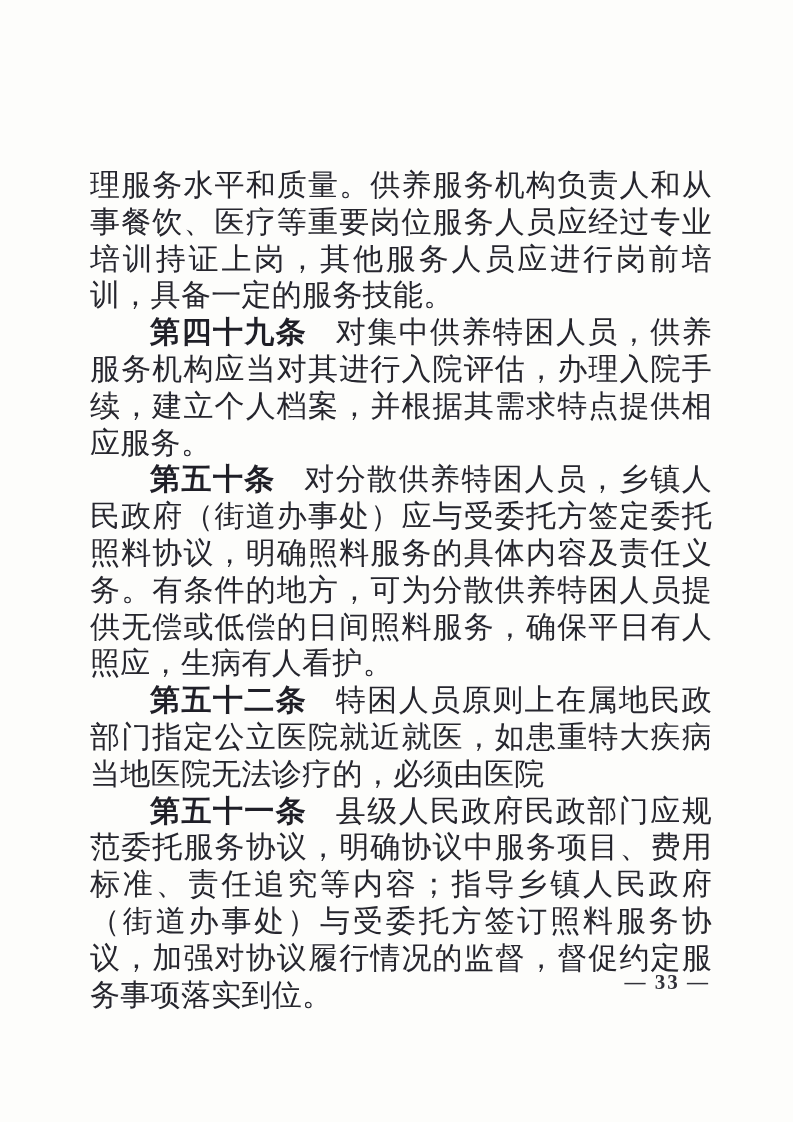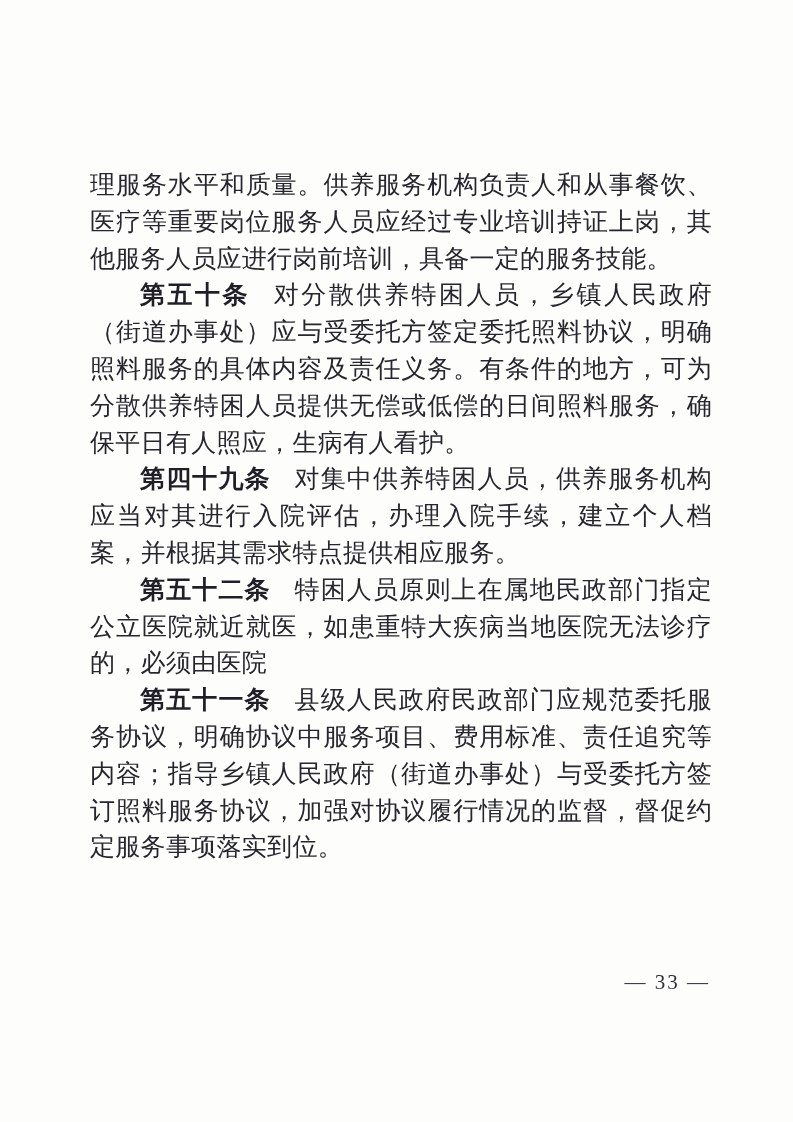--- a/index.html
+++ b/index.html
@@ -18,21 +18,21 @@
   }
   .content {
     position: absolute;
     left: 90px;
     top: 167px;
     width: 622px;
   }
   .content p {
     margin: 0;
     padding: 0;
-    font-size: 25px;
+    font-size: 30px;
     line-height: 36.8px;
     letter-spacing: 0.3px;
     text-align: justify;
     color: #26262e;
   }
   .content p.indent {
     text-indent: 2em;
   }
   .article-lead {
     font-weight: 700;
@@ -40,34 +40,35 @@
     color: #1f1f27;
   }
   .page-number {
     position: absolute;
     top: 970px;
     right: 83px;
     font-size: 21px;
     letter-spacing: 2px;
     color: #32323a;
     white-space: nowrap;
+    font-weight: bold;
   }
 </style>
 </head>
 <body>
 
 <div class="page">
 
   <div class="content">
 
     <p><span>理服务水平和质量。供养服务机构负责人和从事餐饮、医疗等重要岗位服务人员应经过专业培训持证上岗，其他服务人员应进行岗前培训，具备一定的服务技能。</span></p>
 
+    <p class="indent"><span class="article-lead">第四十九条</span><span>对集中供养特困人员，供养服务机构应当对其进行入院评估，办理入院手续，建立个人档案，并根据其需求特点提供相应服务。</span></p>
+
     <p class="indent"><span class="article-lead">第五十条</span><span>对分散供养特困人员，乡镇人民政府（街道办事处）应与受委托方签定委托照料协议，明确照料服务的具体内容及责任义务。有条件的地方，可为分散供养特困人员提供无偿或低偿的日间照料服务，确保平日有人照应，生病有人看护。</span></p>
-
-    <p class="indent"><span class="article-lead">第四十九条</span><span>对集中供养特困人员，供养服务机构应当对其进行入院评估，办理入院手续，建立个人档案，并根据其需求特点提供相应服务。</span></p>
 
 
     <p class="indent"><span class="article-lead">第五十二条</span><span>特困人员原则上在属地民政部门指定公立医院就近就医，如患重特大疾病当地医院无法诊疗的，必须由医院</span></p>
 
     <p class="indent"><span class="article-lead">第五十一条</span><span>县级人民政府民政部门应规范委托服务协议，明确协议中服务项目、费用标准、责任追究等内容；指导乡镇人民政府（街道办事处）与受委托方签订照料服务协议，加强对协议履行情况的监督，督促约定服务事项落实到位。</span></p>
 
   </div>
 
   <div class="page-number">— 33 —</div>
 

